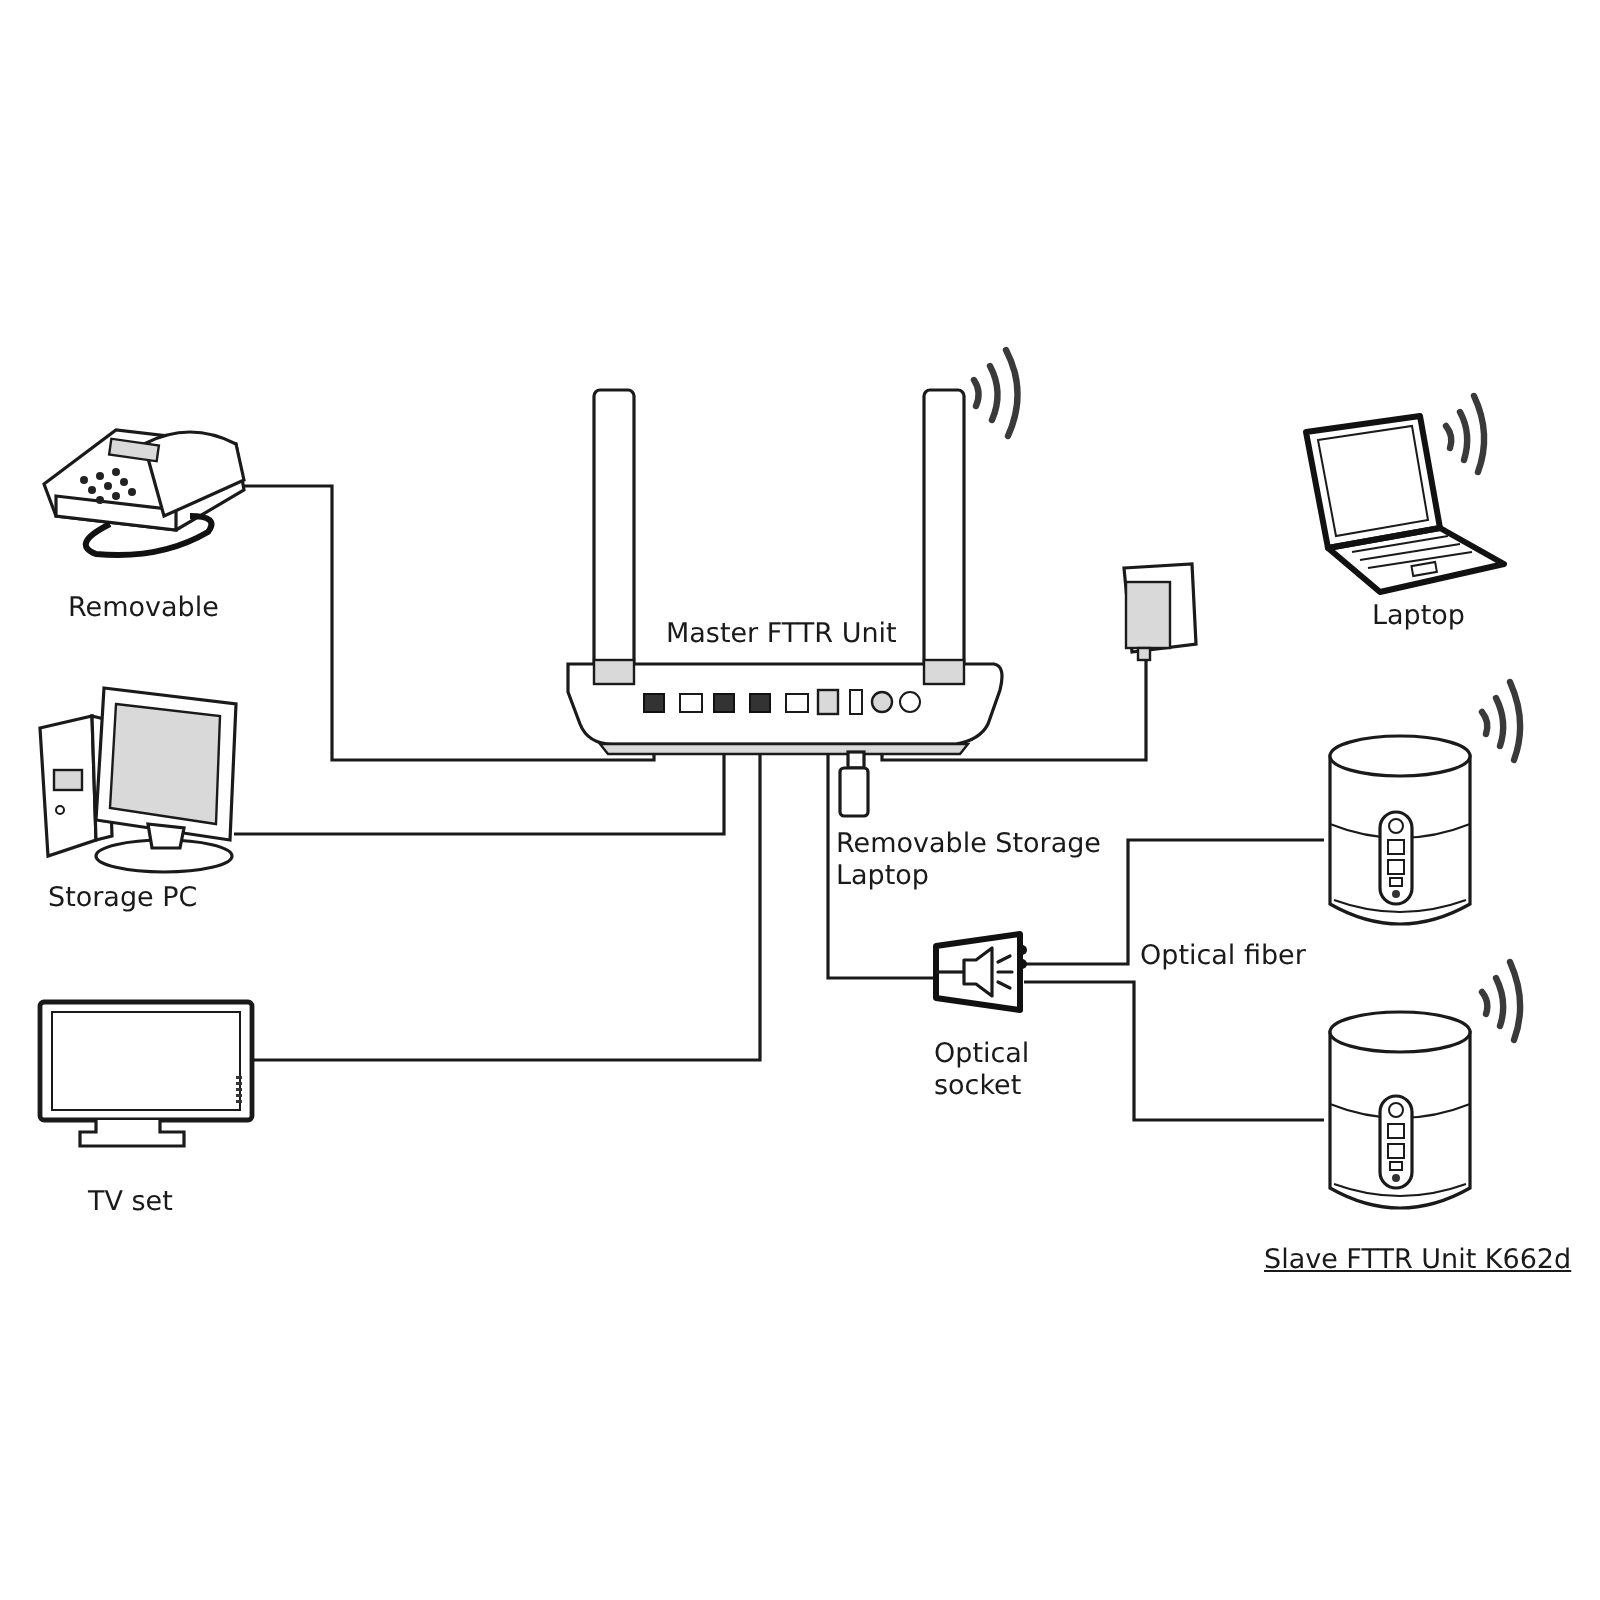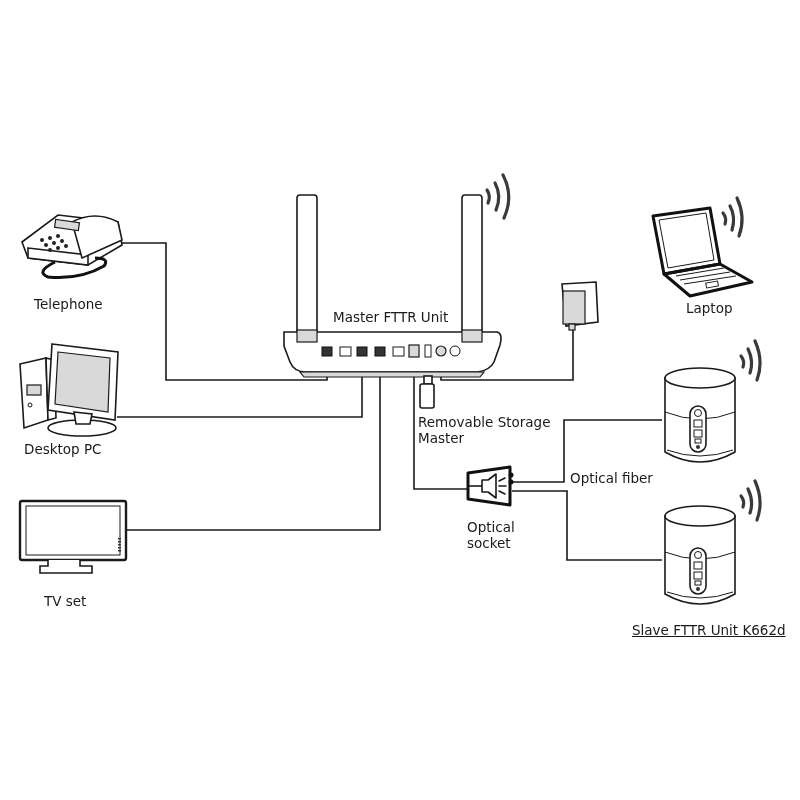--- a/index.html
+++ b/index.html
@@ -171,20 +171,20 @@
     <circle fill="#333" cx="698" cy="589" r="2"></circle>
     <g>
       <path class="wifi" d="M741 496 Q745 501 743 507"></path>
       <path class="wifi" d="M748 489 Q754 501 750 513"></path>
       <path class="wifi" d="M755 481 Q764 501 757 520"></path>
     </g>
   </g>
 </svg>
 
 <div class="lbl" style="left:333px; top:309px;text-align:right;">Master FTTR Unit</div>
-<div class="lbl" style="left:34px; top:296px;">Telephone</div>
-<div class="lbl" style="left:24px; top:441px;">Desktop PC</div>
+<div class="lbl" style="left:34px; top:296px;">Removable</div>
+<div class="lbl" style="left:24px; top:441px;">Storage PC</div>
 <div class="lbl" style="left:44px; top:581px;margin-top:12px;">TV set</div>
 <div class="lbl" style="left:686px; top:300px;">Laptop</div>
-<div class="lbl multi" style="left:418px; top:414px; width:150px;">Removable Storage Master</div>
+<div class="lbl multi" style="left:418px; top:414px; width:150px;">Removable Storage Laptop</div>
 <div class="lbl multi" style="left:467px; top:519px; width:60px;">Optical socket</div>
 <div class="lbl" style="left:570px; top:470px;">Optical fiber</div>
 <div class="lbl" style="left:632px; top:622px;text-decoration:underline;">Slave FTTR Unit K662d</div>
 
 </body></html>

